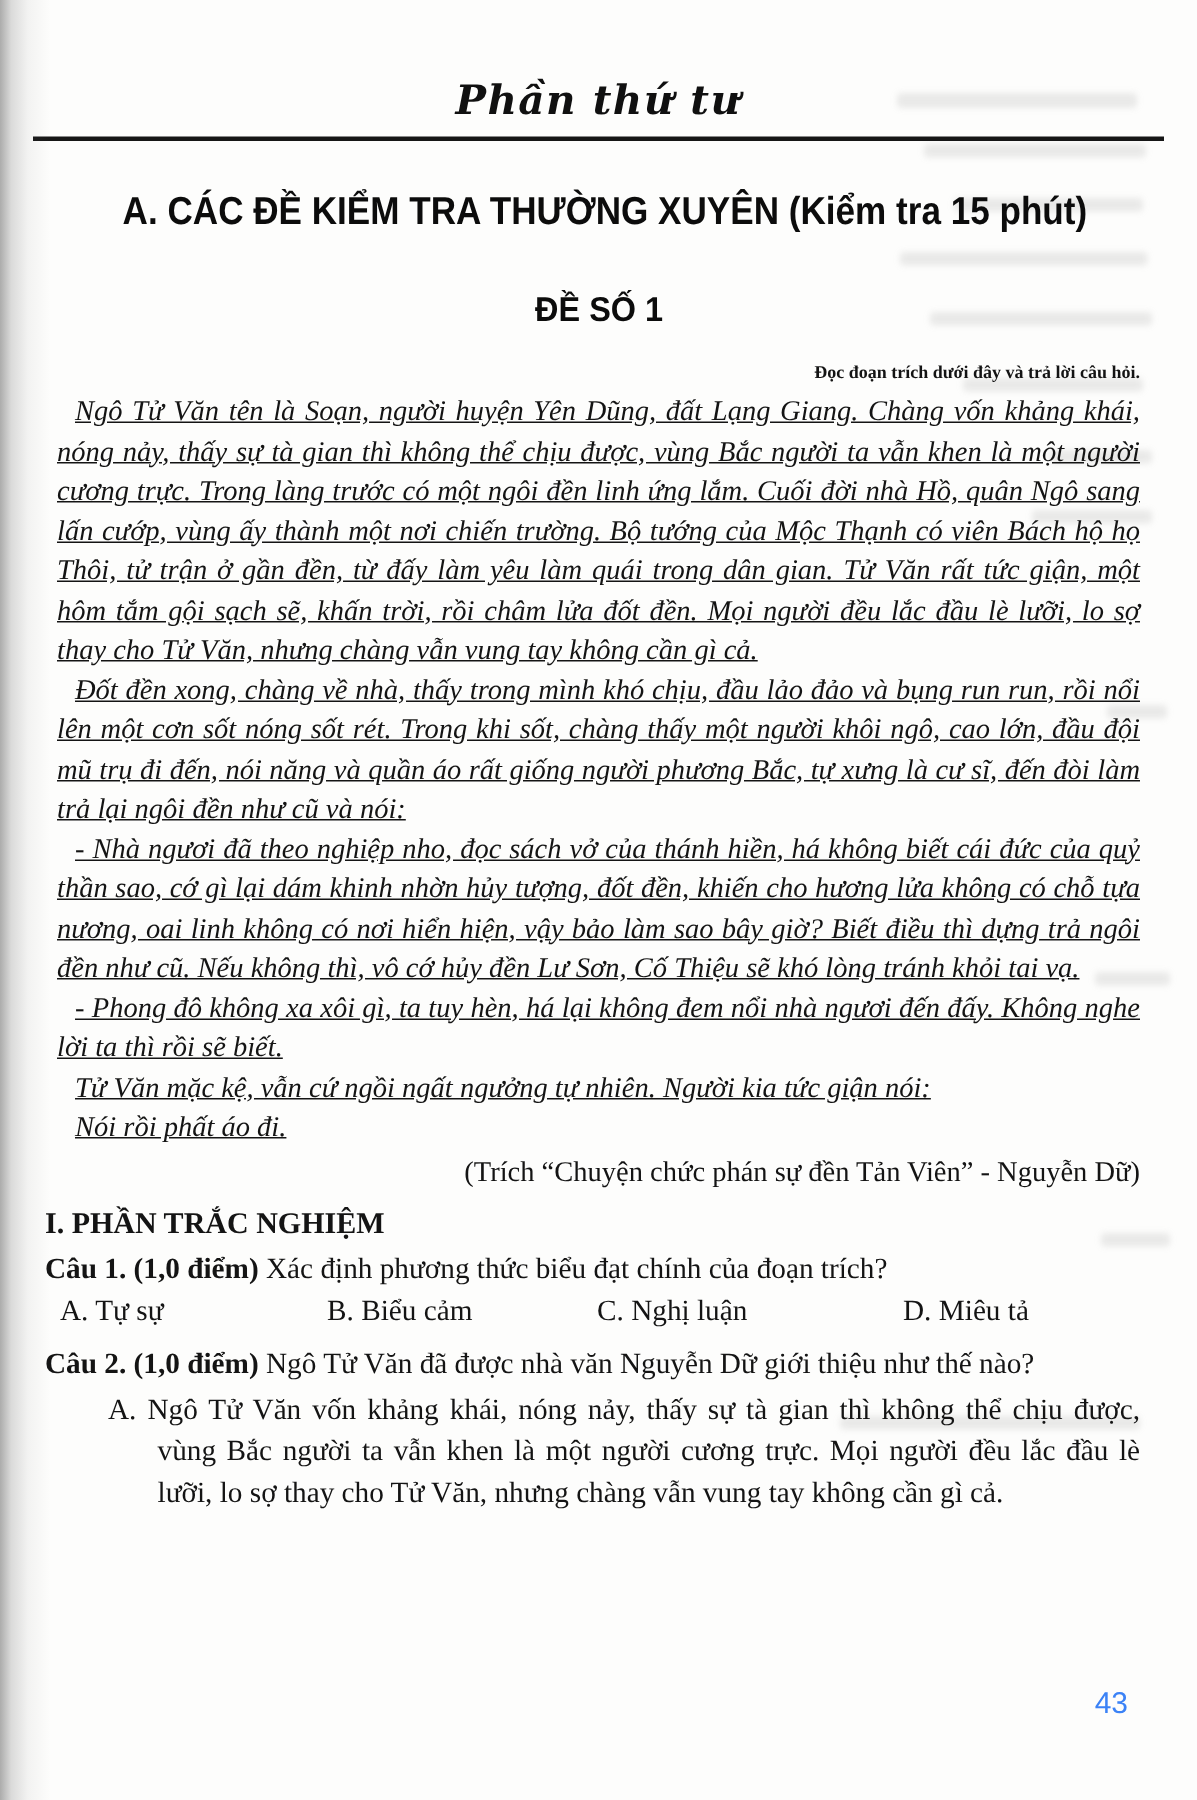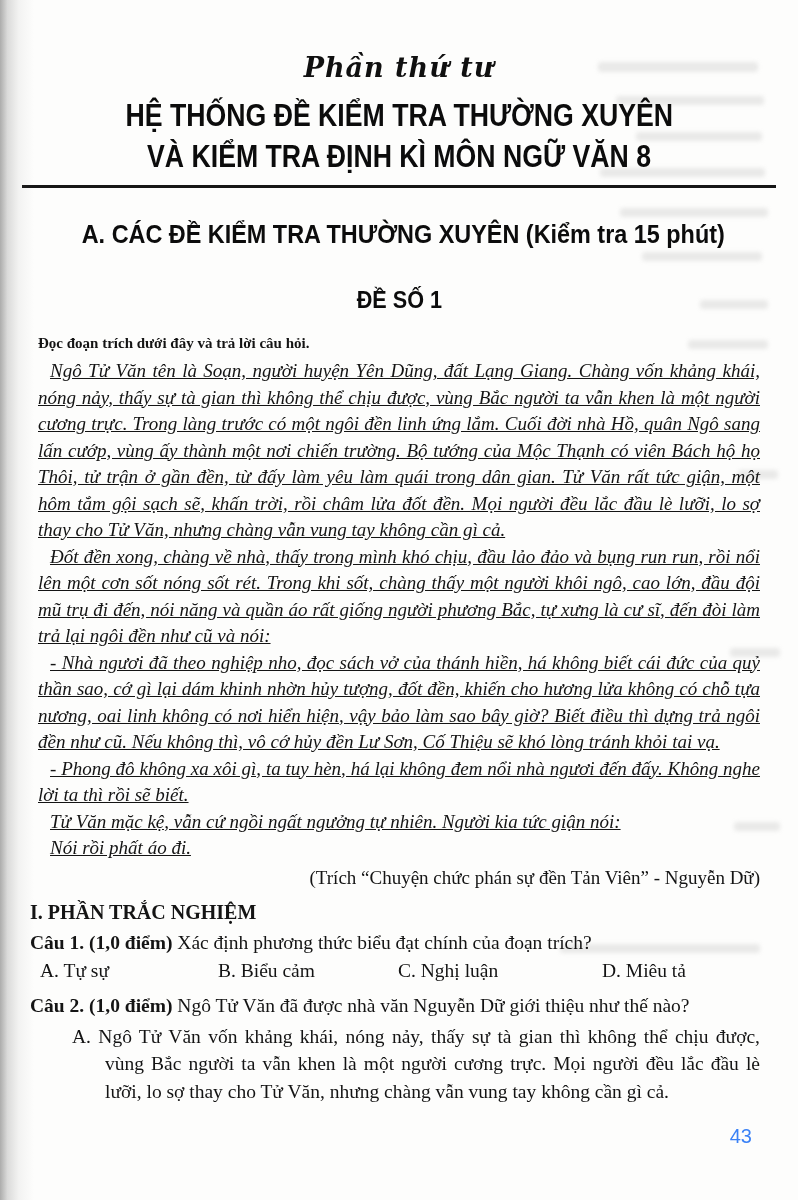--- a/index.html
+++ b/index.html
@@ -38,21 +38,21 @@
     display:inline-block; transform:scaleX(.90); transform-origin:center;
     font-family:"Liberation Sans","DejaVu Sans",sans-serif;
     font-weight:bold; font-size:26px; white-space:nowrap; color:#0c0c0c;
   }
   .test-no { margin-top:37px; text-align:center; }
   .test-no .tline {
     display:inline-block; transform:scaleX(.94); transform-origin:center;
     font-family:"Liberation Sans","DejaVu Sans",sans-serif;
     font-weight:bold; font-size:23px; color:#0c0c0c;
   }
-  .instruction { margin-top:21px; font-weight:bold; font-size:15px; }
+  .instruction { margin-top:21px; font-weight:bold; font-size:12px;text-align:right; }
 
   .passage { margin-top:6px;text-decoration:underline; }
   .passage p {
     margin:0; font-style:italic; font-size:19px; line-height:26.5px;
     text-align:justify; text-indent:12px;
   }
   .citation { margin-top:3px; text-align:right; font-size:19px; line-height:26px; }
 
   .quiz { margin-left:-8px; margin-top:7px; }
   .quiz-title { font-weight:bold; font-size:20px; line-height:28px; }
@@ -85,24 +85,20 @@
   <div class="ghost" style="left:688px; top:340px; width:80px;  height:9px;"></div>
   <div class="ghost" style="left:738px; top:470px; width:40px;  height:9px;"></div>
   <div class="ghost" style="left:730px; top:648px; width:50px;  height:9px;"></div>
   <div class="ghost" style="left:734px; top:822px; width:46px;  height:9px;"></div>
   <div class="ghost" style="left:560px; top:944px; width:200px; height:9px;"></div>
 
   <div class="content">
 
     <div class="part-label">Phần thứ tư</div>
 
-    <h1 class="main-title" style="margin:12px 0 0 0;">
-      <span class="tline">HỆ THỐNG ĐỀ KIỂM TRA THƯỜNG XUYÊN</span><br>
-      <span class="tline">VÀ KIỂM TRA ĐỊNH KÌ MÔN NGỮ VĂN 8</span>
-    </h1>
 
     <div class="title-rule"></div>
 
     <h2 class="section-a" style="margin:31px 0 0 0;">
       <span class="tline">A. CÁC ĐỀ KIỂM TRA THƯỜNG XUYÊN (Kiểm tra 15 phút)</span>
     </h2>
 
     <h3 class="test-no" style="margin:37px 0 0 0;">
       <span class="tline">ĐỀ SỐ 1</span>
     </h3>

